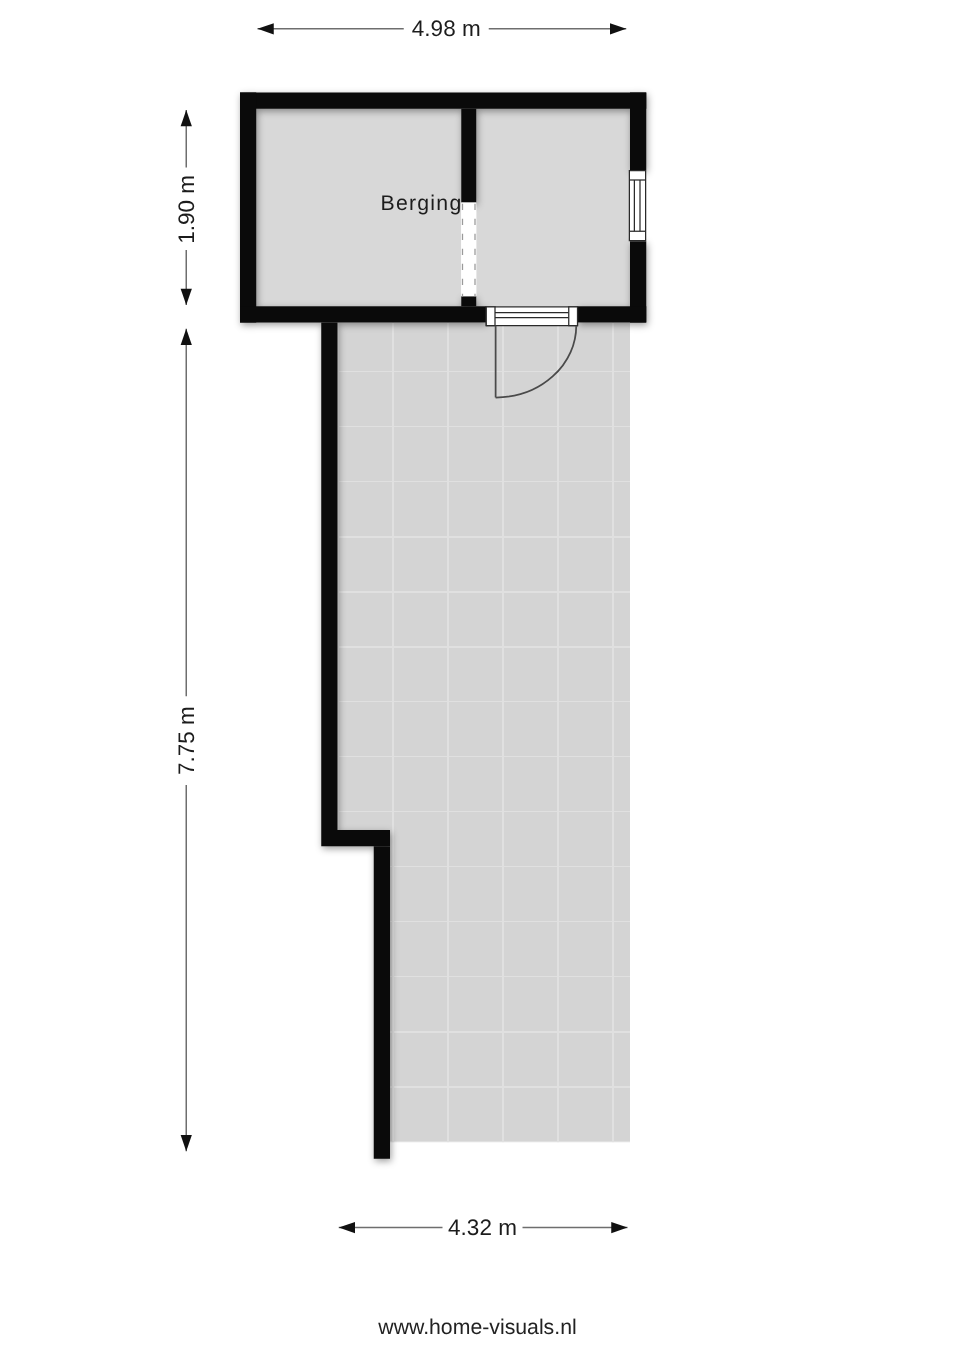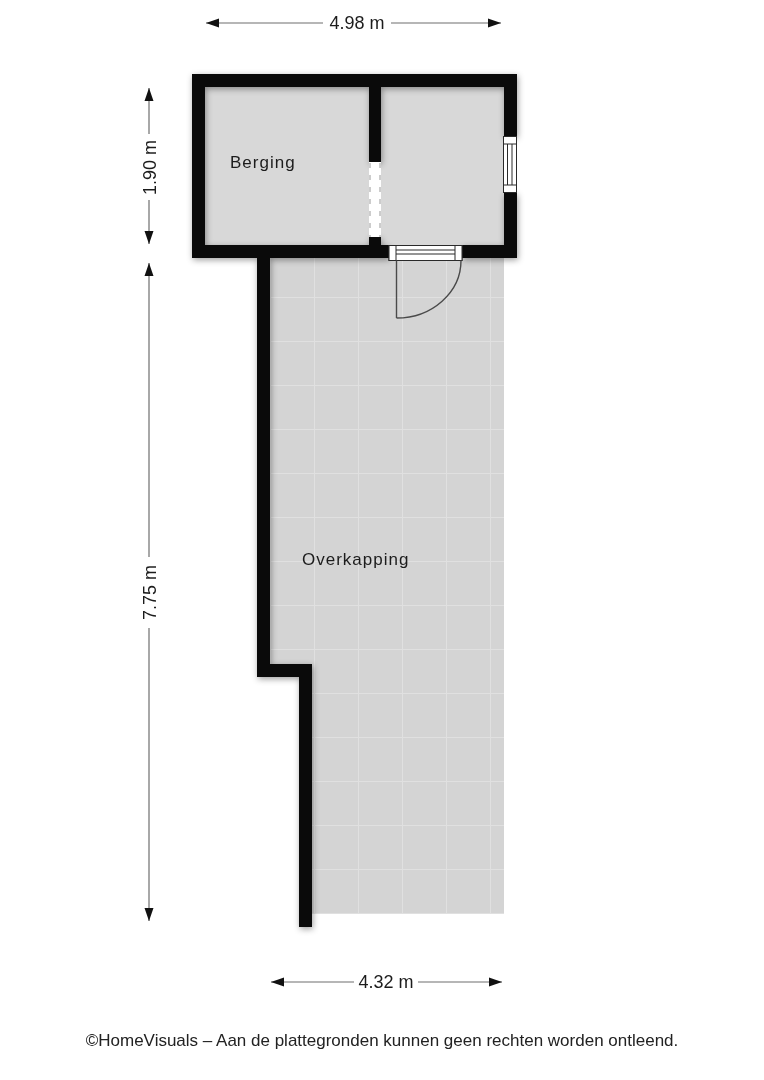--- a/index.html
+++ b/index.html
@@ -24,21 +24,21 @@
   .floor-tiled{
     background-color:var(--floor_fill);
     background-image:
       repeating-linear-gradient(0deg, var(--tile_line) 0px, var(--tile_line) 1px, transparent 1px, transparent 44px),
       repeating-linear-gradient(90deg, var(--tile_line) 0px, var(--tile_line) 1px, transparent 1px, transparent 44px);
   }
   .walls{position:absolute;inset:0;filter:drop-shadow(1px 2px 3px rgba(0,0,0,0.38));}
   .wall{position:absolute;background:var(--wall);}
   .overlay{position:absolute;inset:0;pointer-events:none;}
   .label{
-    position:absolute;text-align:left;font-size:17px;letter-spacing:1px;
+    position:absolute;text-align:right;font-size:17px;letter-spacing:1px;
     color:var(--text);white-space:nowrap;
   }
   .dim-text{
     position:absolute;text-align:center;font-size:18px;color:var(--text);
     white-space:nowrap;
   }
   .dim-text.vert{transform:rotate(-90deg);}
   .dim-line{stroke:var(--dim_line);stroke-width:1.2;}
   .dim-head{fill:var(--arrow);}
   .sym-line{stroke:var(--symbol_stroke);stroke-width:1;fill:none;}
@@ -123,22 +123,21 @@
 
     <g>
       <line class="dim-line" x1="271" y1="982" x2="354" y2="982"></line>
       <line class="dim-line" x1="418" y1="982" x2="502" y2="982"></line>
       <polygon class="dim-head" points="271,982 284,977.5 284,986.5"></polygon>
       <polygon class="dim-head" points="502,982 489,977.5 489,986.5"></polygon>
     </g>
   </svg>
 
   <div class="label" style="left:230px;top:153px;width:140px;">Berging</div>
-  <div class="label" style="left:302px;top:550px;width:180px;">Overkapping</div>
 
   <div class="dim-text" style="left:324px;top:13px;width:66px;">4.98 m</div>
   <div class="dim-text vert" style="left:117px;top:157px;width:66px;">1.90 m</div>
   <div class="dim-text vert" style="left:117px;top:582px;width:66px;">7.75 m</div>
   <div class="dim-text" style="left:353px;top:972px;width:66px;">4.32 m</div>
 
-  <div class="footer" style="top:1031px;">©HomeVisuals – Aan de plattegronden kunnen geen rechten worden ontleend.</div>
+  <div class="footer" style="top:1052px;">www.home-visuals.nl</div>
 
 </div>
 
 </body></html>

